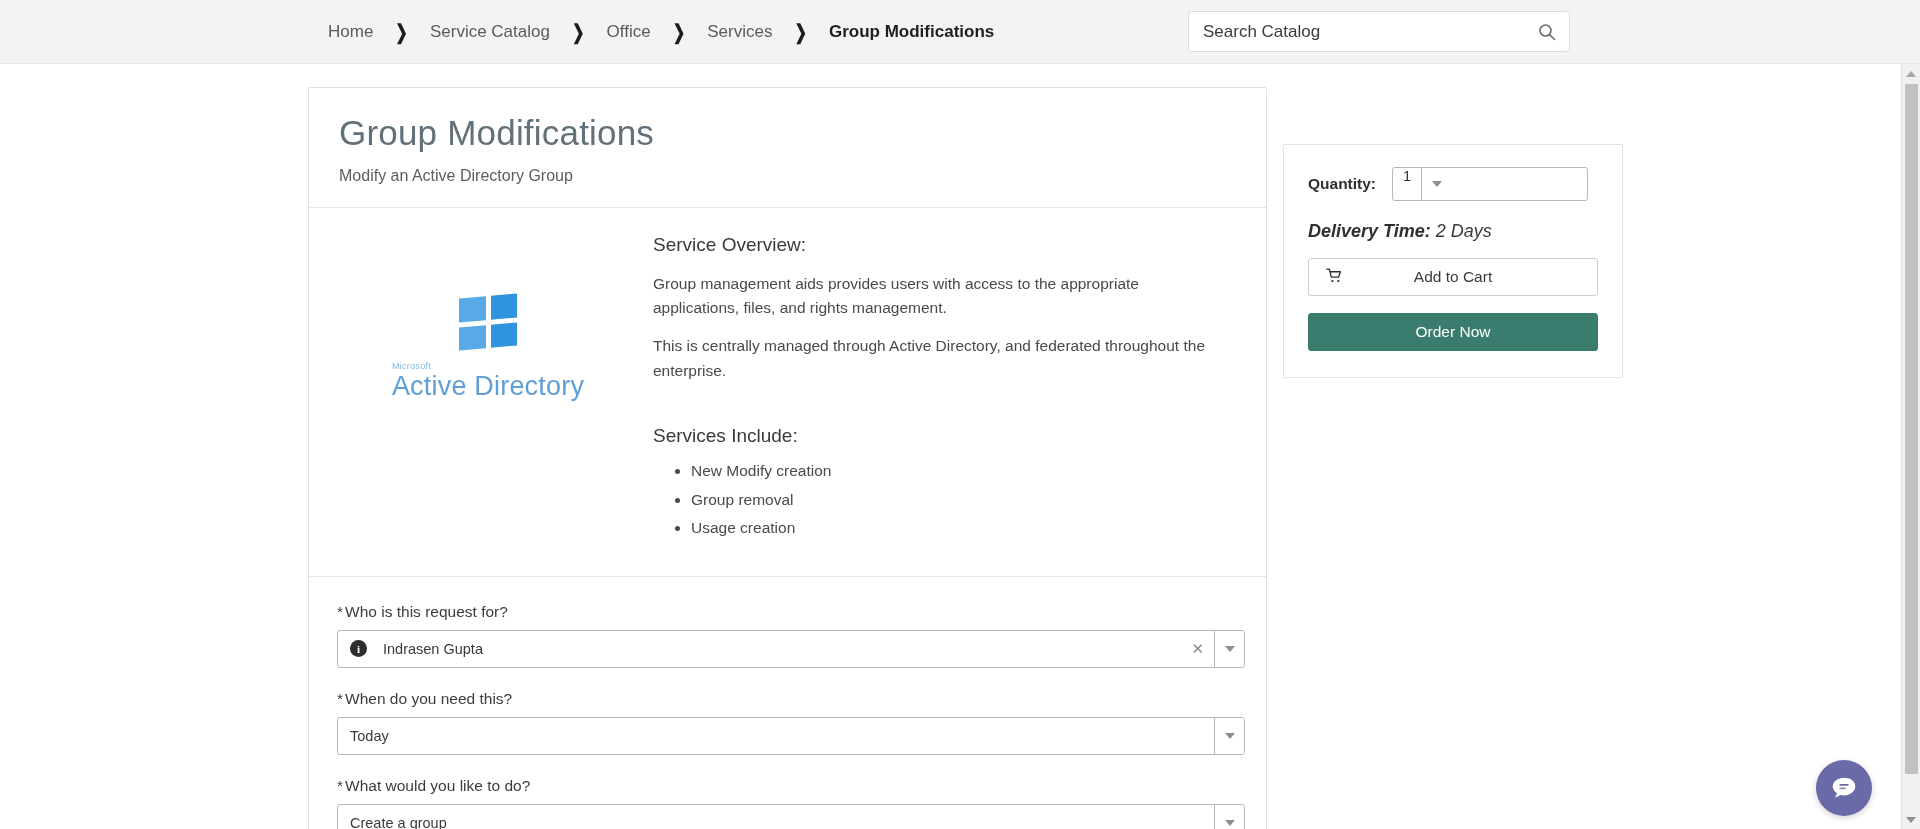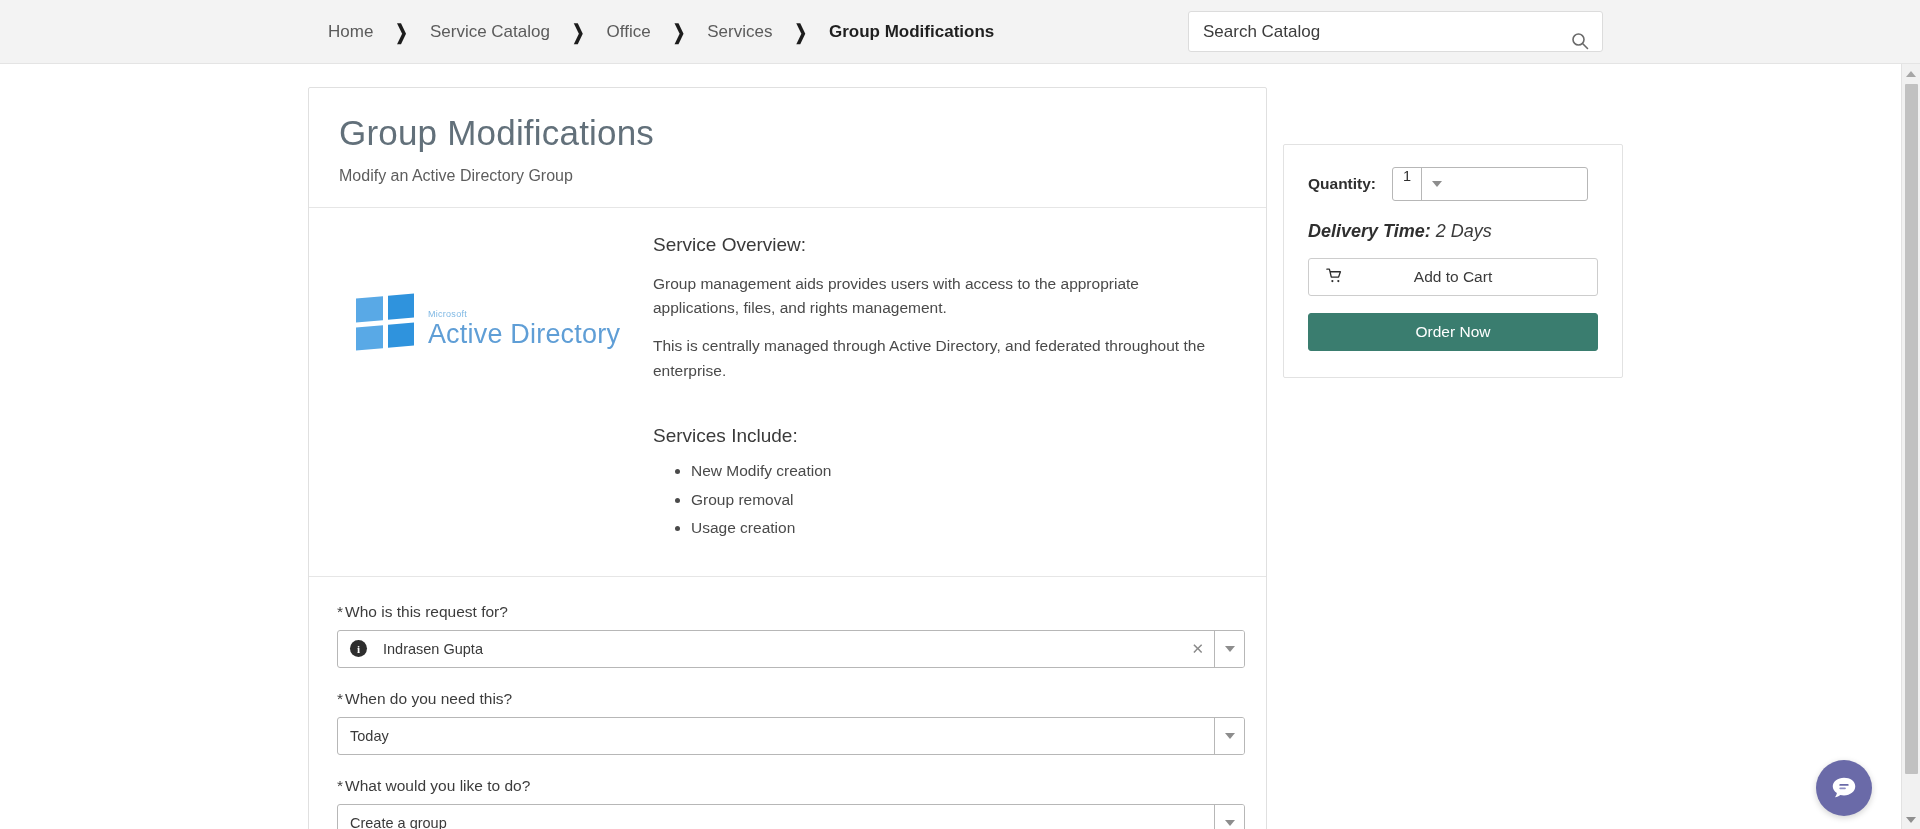--- a/index.html
+++ b/index.html
@@ -46,27 +46,27 @@
     color: #1c1c1c;
     font-size: 15px;
     font-weight: bold;
     transform: scaleY(1.35);
     line-height: 1;
   }
   .search-wrap {
     position: absolute;
     left: 1188px;
     top: 11px;
-    width: 415px;
+    width: 382px;
     height: 41px;
     background: #ffffff;
     border: 1px solid #dcdcdc;
     border-radius: 3px;
     display: flex;
-    align-items: flex-end;
+    align-items: center;
   }
   .search-input {
     flex: 1;
     border: 0;
     outline: none;
     background: transparent;
     font-family: "Liberation Sans", sans-serif;
     font-size: 17px;
     color: #3c3c3c;
     padding: 0 14px;
@@ -123,21 +123,21 @@
     border-bottom: 1px solid #e6e6e6;
   }
   .logo-col {
     width: 302px;
     flex: 0 0 302px;
     display: flex;
     align-items: flex-start;
     justify-content: center;
     padding-top: 62px;
   }
-  .ad-logo { display: flex; align-items: flex-end; gap: 14px; }
+  .ad-logo { display: flex; align-items: center; gap: 14px; flex-direction: column; }
   .win-glyph {
     width: 58px; height: 52px;
     display: grid;
     grid-template-columns: 1fr 1fr;
     grid-template-rows: 1fr 1fr;
     gap: 5px;
     transform: skewY(-5deg);
   }
   .win-glyph i { display: block; background: #4da2e3; }
   .win-glyph i:nth-child(1) { background: #59a9e6; }

